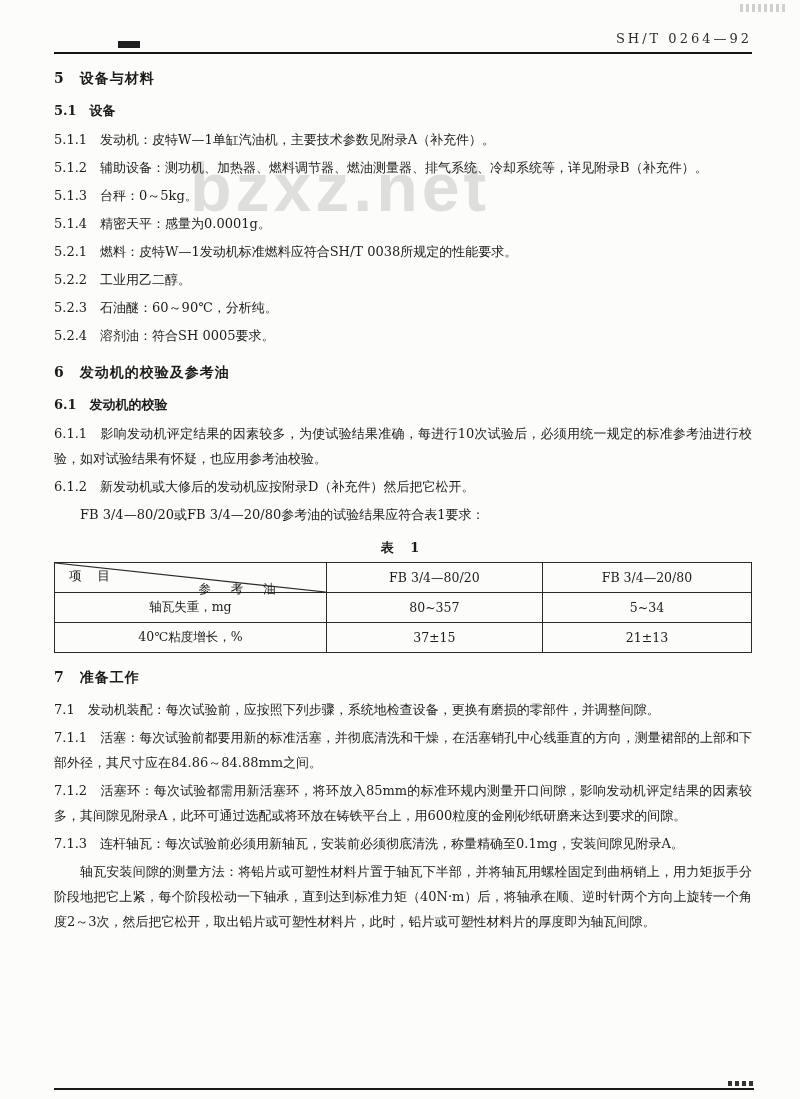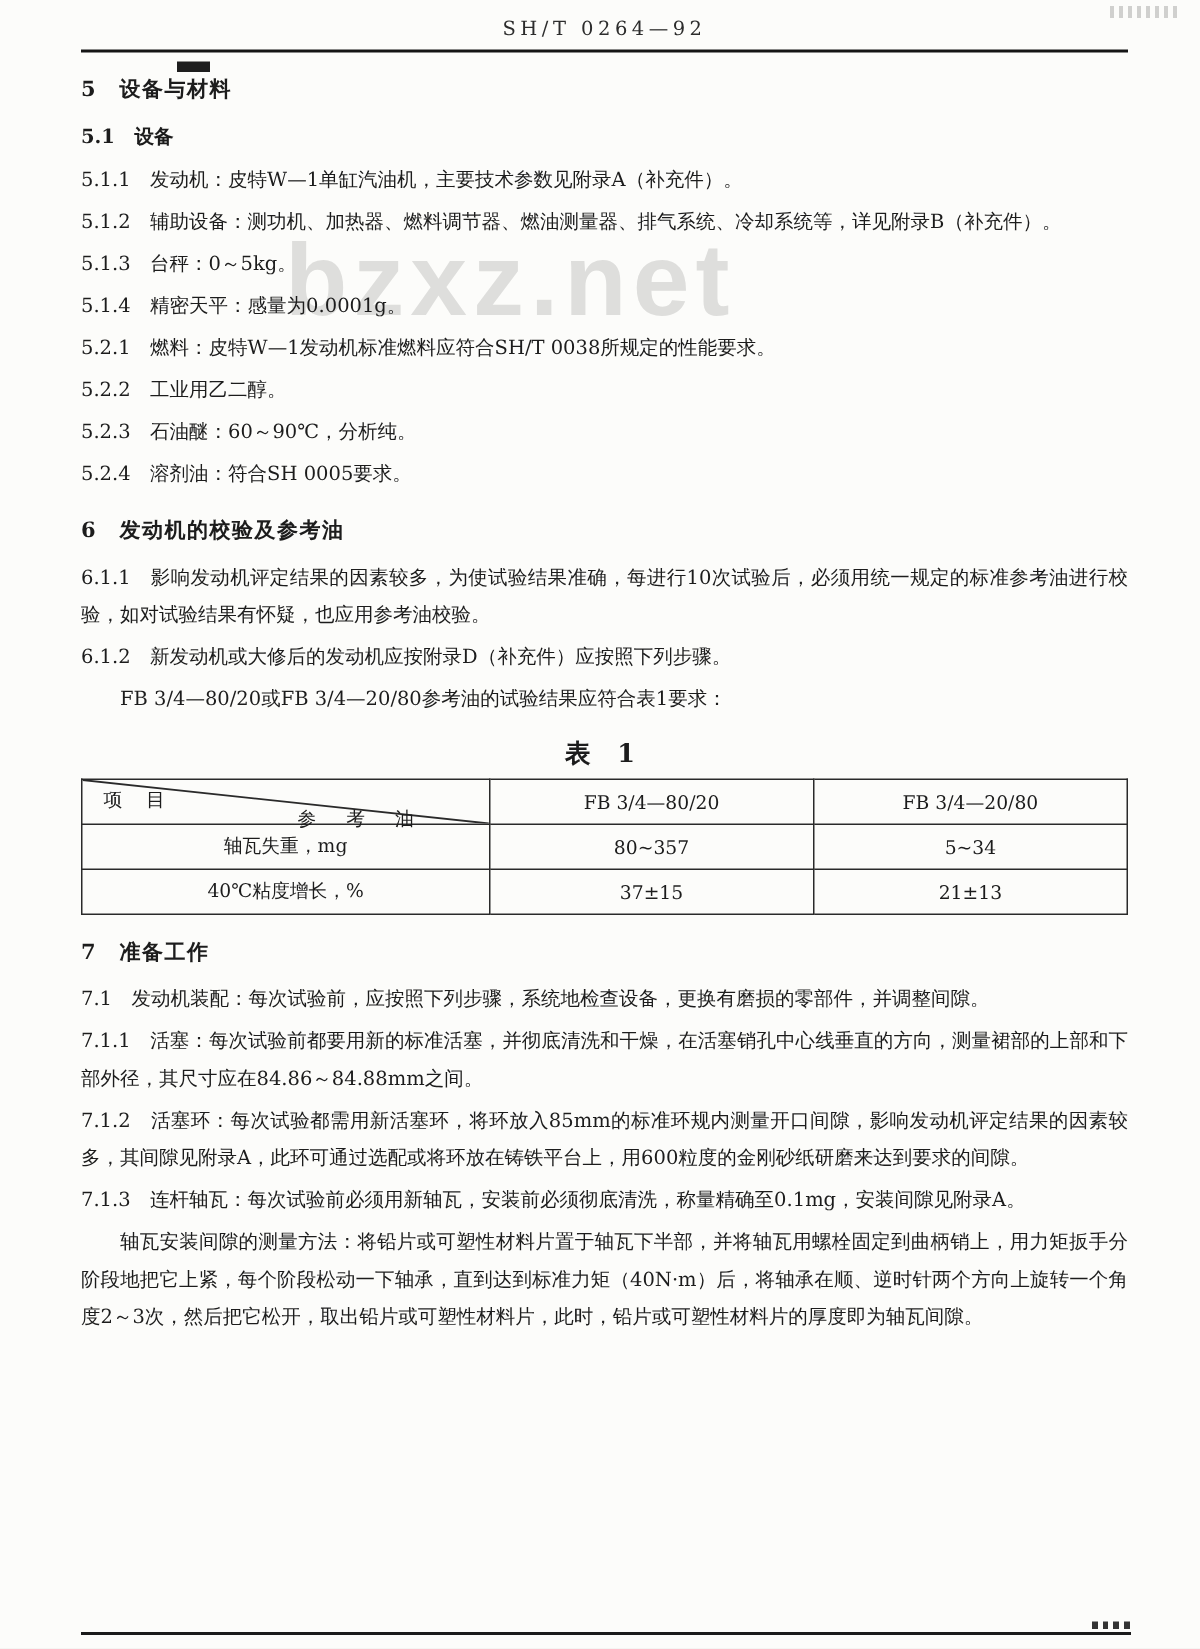--- a/index.html
+++ b/index.html
@@ -25,25 +25,26 @@
     color:#c6c6c4;
     opacity:.55;
     z-index:0;
     user-select:none;
   }
   .content {
     position:relative; z-index:1;
     padding:8px 48px 0 54px;
   }
   .doc-number {
-    text-align:center;
+    text-align:right;
     font-size:13px;
     letter-spacing:3px;
     color:#2c2c2c;
     padding-top:4px;
+    margin-top:19px;
   }
   .top-rule {
     height:2px; background:#151515;
     margin-top:6px;
   }
   .scan-artifact-top {
     position:absolute;
     left:118px; top:41px;
     width:22px; height:7px;
     background:#1e1e1e;
@@ -71,21 +72,21 @@
   .para {
     font-size:13px;
     line-height:25px;
     margin:3px 0;
     text-align:justify;
   }
   .para.indent { text-indent:2em; }
   .tbl-caption {
     text-align:center;
     font-weight:bold;
-    font-size:17px;
+    font-size:13px;
     margin:12px 0 5px;
     letter-spacing:6px;
   }
   table.std {
     width:100%;
     border-collapse:collapse;
     table-layout:fixed;
   }
   table.std td {
     border:1px solid #2a2a2a;
@@ -154,22 +155,23 @@
         <p class="para">5.1.3　台秤：0～5kg。</p>
         <p class="para">5.1.4　精密天平：感量为0.0001g。</p>
         <p class="para">5.2.1　燃料：皮特W—1发动机标准燃料应符合SH/T 0038所规定的性能要求。</p>
         <p class="para">5.2.2　工业用乙二醇。</p>
         <p class="para">5.2.3　石油醚：60～90℃，分析纯。</p>
         <p class="para">5.2.4　溶剂油：符合SH 0005要求。</p>
       </section>
 
       <section>
         <h2 class="sec-title">6　发动机的校验及参考油</h2>
+        <p class="sub-head">6.1　发动机的校验</p>
         <p class="para">6.1.1　影响发动机评定结果的因素较多，为使试验结果准确，每进行10次试验后，必须用统一规定的标准参考油进行校验，如对试验结果有怀疑，也应用参考油校验。</p>
-        <p class="para">6.1.2　新发动机或大修后的发动机应按附录D（补充件）应按照下列步骤。</p>
+        <p class="para">6.1.2　新发动机或大修后的发动机应按附录D（补充件）然后把它松开。</p>
         <p class="para indent">FB 3/4—80/20或FB 3/4—20/80参考油的试验结果应符合表1要求：</p>
 
         <div class="tbl-caption">表 1</div>
 
         <table class="std">
           <tbody>
             <tr>
               <td class="c1 diag">
                 <svg preserveAspectRatio="none" viewBox="0 0 100 100">
                   <line x1="0" y1="0" x2="100" y2="100" stroke="#2a2a2a" stroke-width="1.2" vector-effect="non-scaling-stroke"></line>

